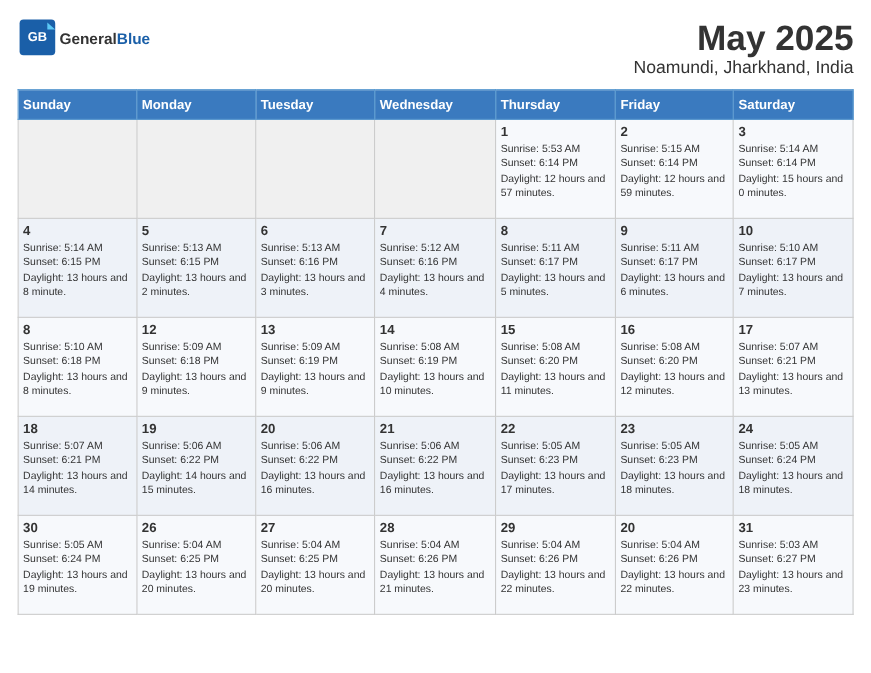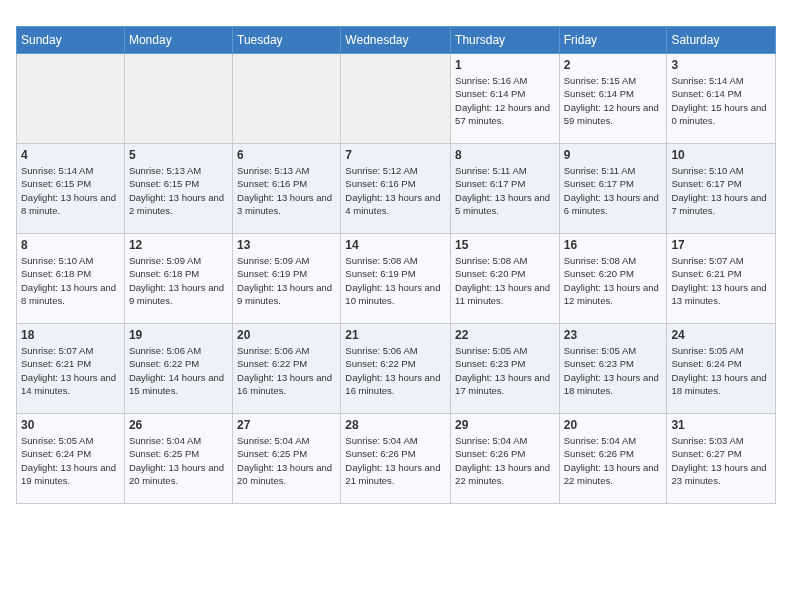--- a/index.html
+++ b/index.html
@@ -42,21 +42,21 @@
     }
     .calendar {
       width: 100%;
       border-collapse: collapse;
       border: 1px solid #ccc;
     }
     .calendar thead tr th {
       background-color: #3a7abf;
       color: #fff;
       font-size: 12px;
-      font-weight: normal;
+      font-weight: bold;
       padding: 6px 4px;
       text-align: left;
       border: 1px solid #5a9ad0;
     }
     .calendar tbody tr td {
       width: 113px;
       height: 90px;
       vertical-align: top;
       padding: 4px;
       border: 1px solid #ccc;
@@ -83,21 +83,33 @@
       line-height: 1.4;
     }
     .empty-cell {
       background: #f0f0f0 !important;
     }
   </style>
 </head>
 <body>
 
 <div class="header-area">
+  <div class="logo">
+    <svg class="logo-icon" viewBox="0 0 40 40">
+      <rect x="2" y="2" width="36" height="36" rx="4" fill="#1a5fa8"></rect>
+      <text x="20" y="24" text-anchor="middle" fill="white" font-size="13" font-weight="bold" font-family="Arial">GB</text>
+      <polygon points="30,5 38,12 30,12" fill="#5bc8f5"></polygon>
+    </svg>
+    <div>
+      <div><span style="color:#333;font-size:14px;font-weight:bold;">General</span><span style="color:#1a5fa8;font-size:14px;font-weight:bold;">Blue</span></div>
+    </div>
+  </div>
   <div class="title-area">
+    <div class="main-title">May 2025</div>
+    <div class="subtitle">Noamundi, Jharkhand, India</div>
   </div>
 </div>
 
 <table class="calendar">
   <thead>
     <tr id="weekday-header">
         <th>Sunday</th>
         <th>Monday</th>
         <th>Tuesday</th>
         <th>Wednesday</th>
@@ -107,21 +119,21 @@
       </tr>
   </thead>
   <tbody id="calendar-body">
       <tr>
         <td class="empty-cell"></td>
         <td class="empty-cell"></td>
         <td class="empty-cell"></td>
         <td class="empty-cell"></td>
         <td>
           <span class="day-number">1</span>
-          <div class="day-info"><span>Sunrise: 5:16 AM</span><br><span>Sunset: 6:14 PM</span><br><span>Daylight: 12 hours and 57 minutes.</span></div>
+          <div class="day-info"><span>Sunrise: 5:53 AM</span><br><span>Sunset: 6:14 PM</span><br><span>Daylight: 12 hours and 57 minutes.</span></div>
         </td>
         <td>
           <span class="day-number">2</span>
           <div class="day-info"><span>Sunrise: 5:15 AM</span><br><span>Sunset: 6:14 PM</span><br><span>Daylight: 12 hours and 59 minutes.</span></div>
         </td>
         <td>
           <span class="day-number">3</span>
           <div class="day-info"><span>Sunrise: 5:14 AM</span><br><span>Sunset: 6:14 PM</span><br><span>Daylight: 15 hours and 0 minutes.</span></div>
         </td>
       </tr>

